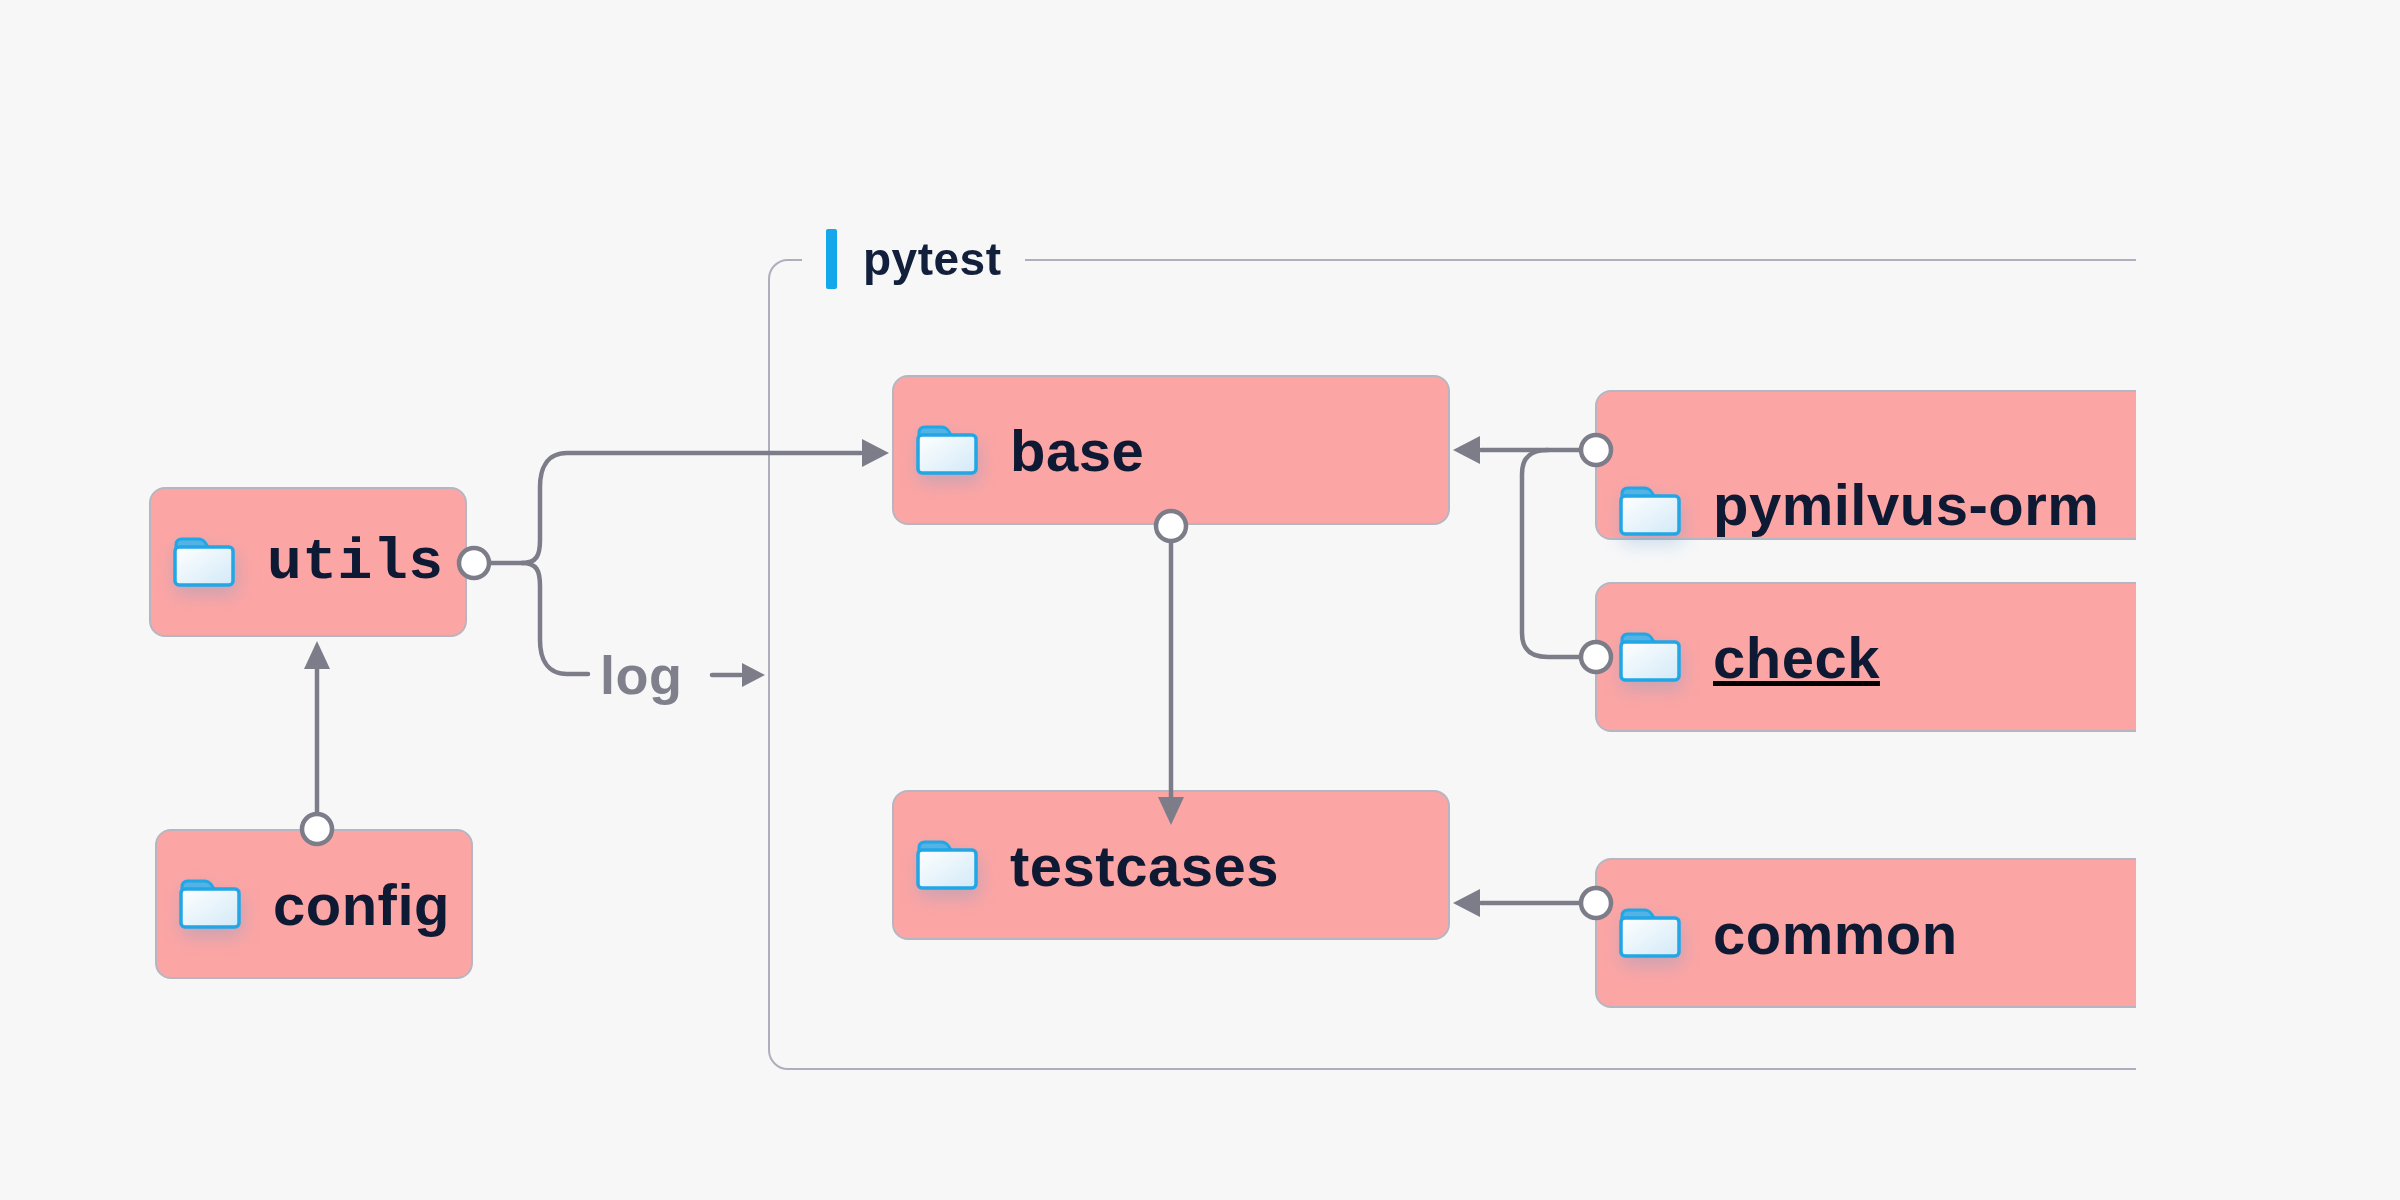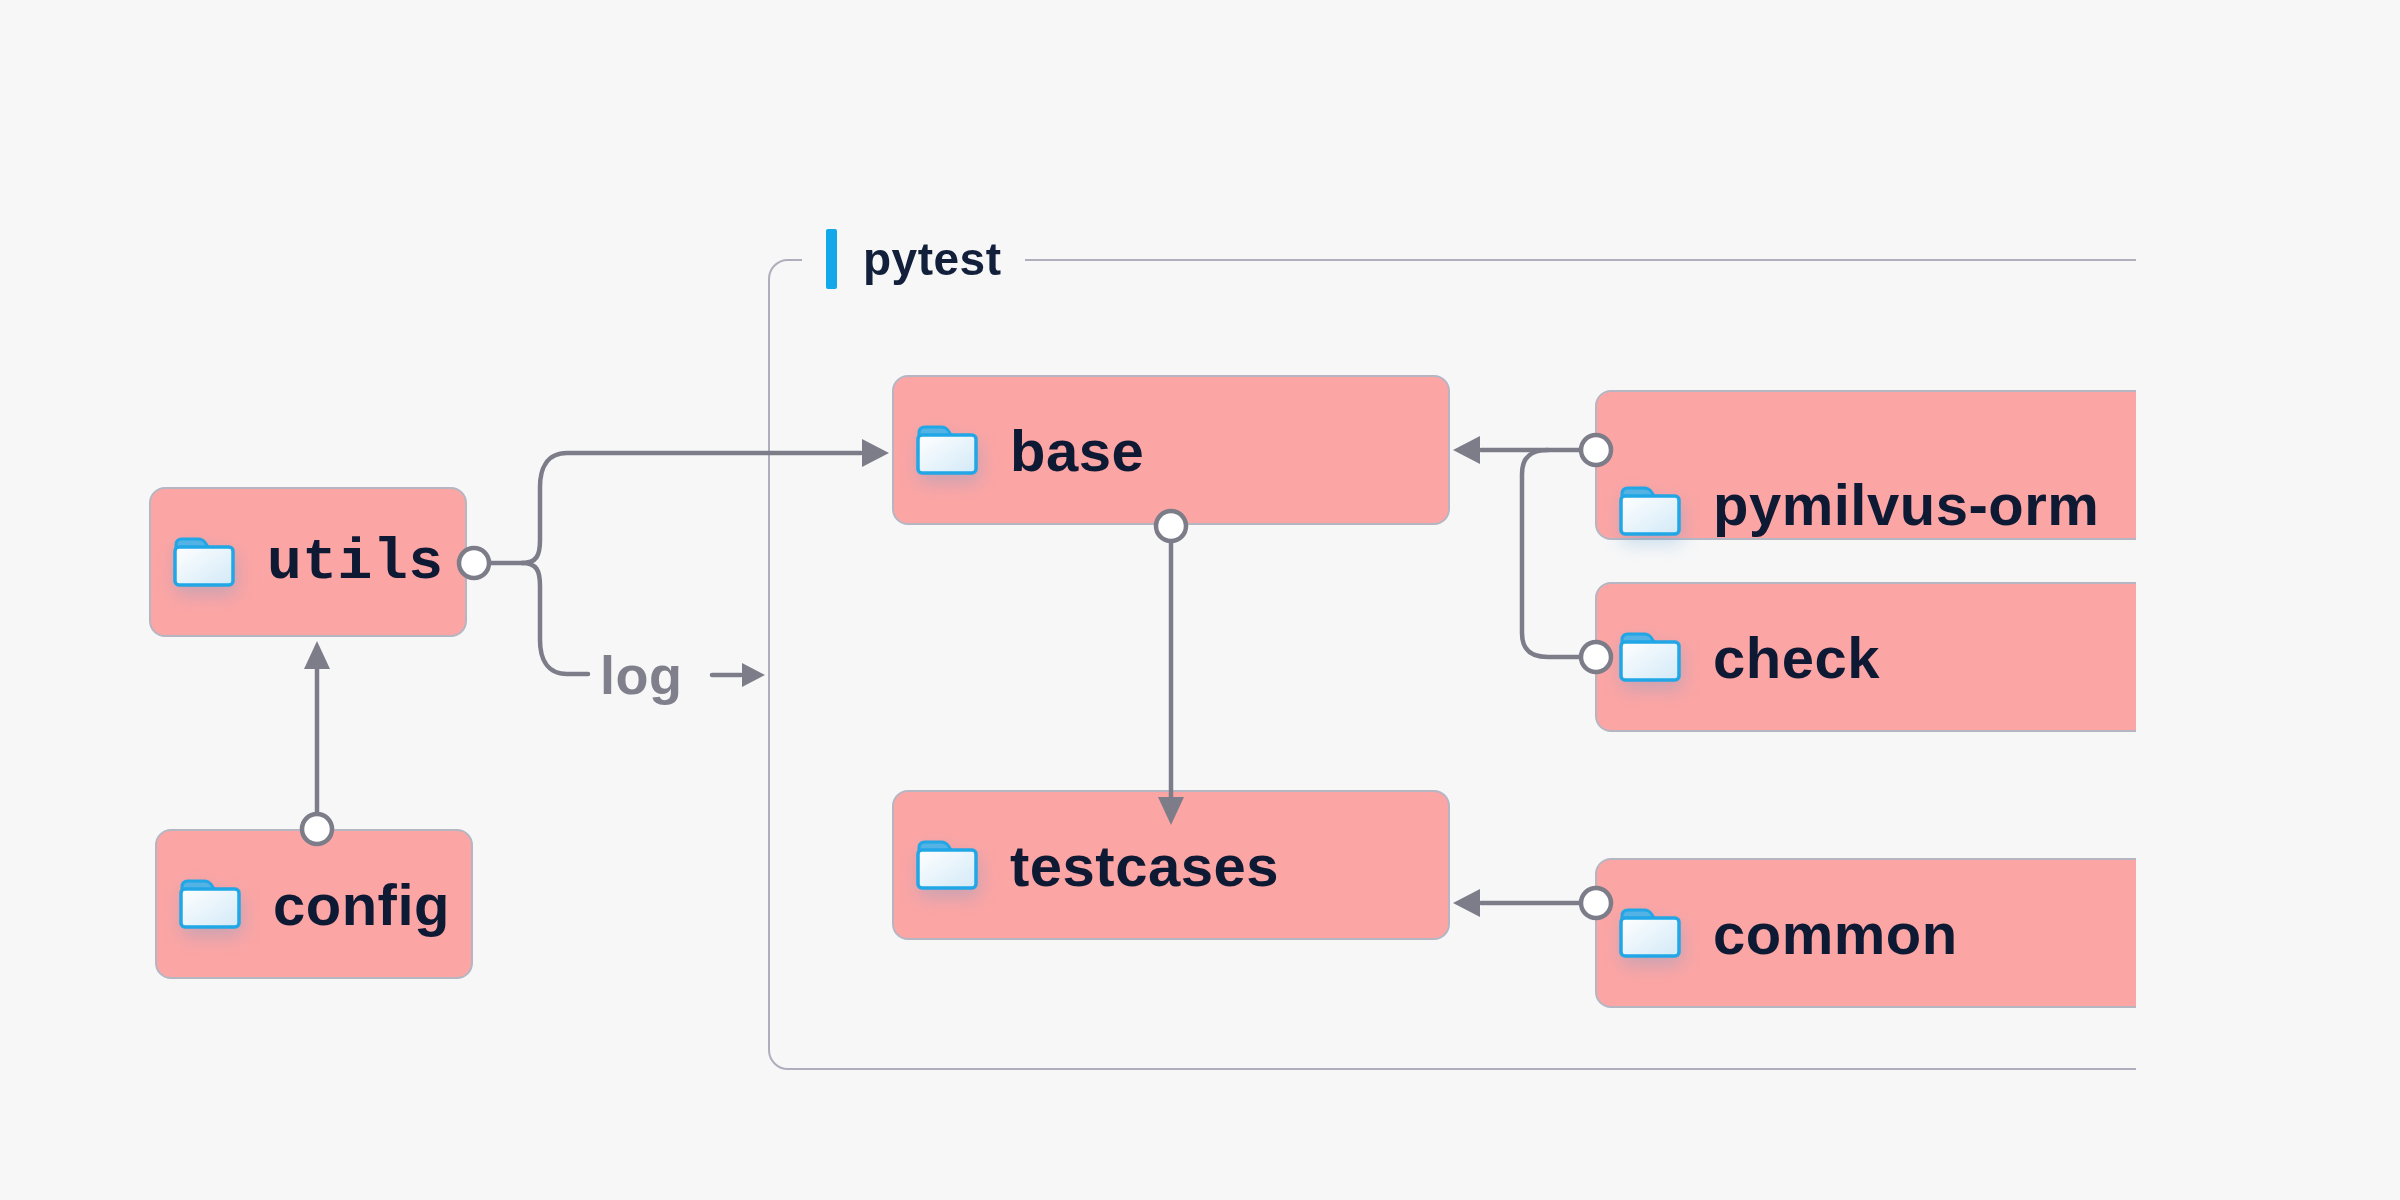--- a/index.html
+++ b/index.html
@@ -78,21 +78,21 @@
     white-space: nowrap;
   }
   .node .folder {
     flex: 0 0 auto;
     filter: drop-shadow(2px 8px 9px rgba(90, 160, 210, 0.30));
   }
   #node-utils     { left: 149px;  top: 445px; width: 318px; font-family: Liberation Mono, monospace; }
   #node-config    { left: 155px;  top: 787px; width: 318px; }
   #node-base      { left: 892px;  top: 333px; }
   #node-pymilvus  { left: 1595px; top: 348px; width: 557px; align-items: flex-end; }
-  #node-check     { left: 1595px; top: 540px; width: 557px; }
+  #node-check     { left: 1595px; top: 540px; width: 557px; text-decoration: underline; }
   #node-testcases { left: 892px;  top: 748px; }
   #node-common    { left: 1595px; top: 816px; width: 557px; }
 
   
   svg.edges {
     position: absolute;
     inset: 0;
     z-index: 3;
     pointer-events: none;
   }

